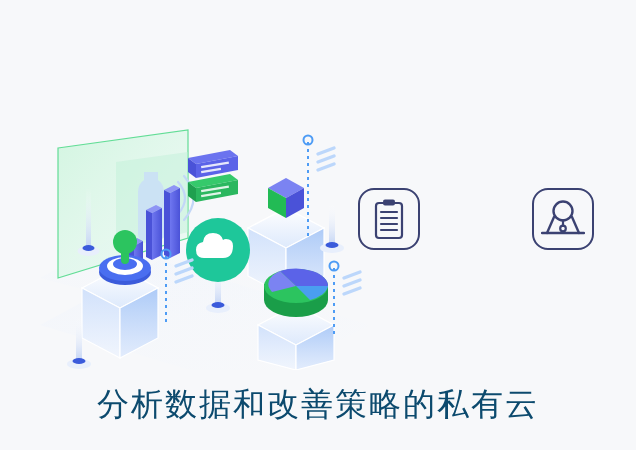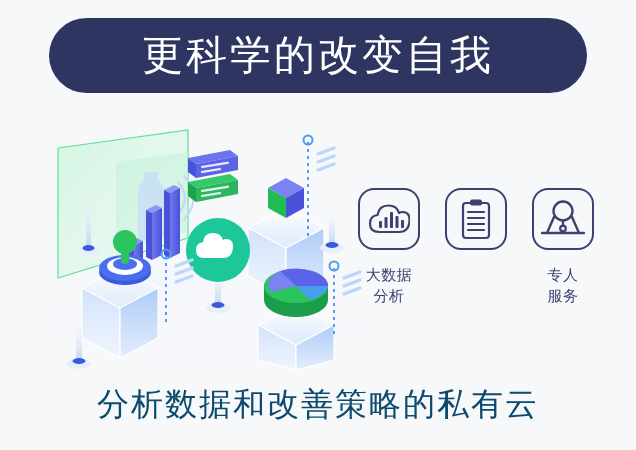--- a/index.html
+++ b/index.html
@@ -107,23 +107,20 @@
     font-weight: 500;
     line-height: 1.2;
     white-space: nowrap;
   }
 </style>
 </head>
 <body>
 
 <div id="page">
 
-  <div id="header-banner">
-    <div id="header-title">更科学的改变自我</div>
-  </div>
 
   <div id="illustration">
     <svg width="330" height="250" viewBox="0 0 330 250" xmlns="http://www.w3.org/2000/svg">
       <defs>
         <linearGradient id="gPanel" x1="0" y1="0" x2="1" y2="1">
           <stop offset="0%" stop-color="#cdf5dd" stop-opacity="0.85"></stop>
           <stop offset="100%" stop-color="#e6faf0" stop-opacity="0.5"></stop>
         </linearGradient>
         <linearGradient id="gGlassTop" x1="0" y1="0" x2="0" y2="1">
           <stop offset="0%" stop-color="#ffffff" stop-opacity="0.95"></stop>
@@ -300,38 +297,20 @@
       <g>
         <rect x="36" y="196" width="6" height="44" fill="url(#gStem)"></rect>
         <ellipse cx="39" cy="244" rx="12" ry="5" fill="#e8effc"></ellipse>
         <ellipse cx="39" cy="241" rx="6.5" ry="3" fill="#3b5bdb"></ellipse>
       </g>
     </svg>
   </div>
 
   <div id="features">
 
-    <div class="feature">
-      <div class="feature-icon-box">
-        <svg width="42" height="34" viewBox="0 0 42 34" xmlns="http://www.w3.org/2000/svg">
-          <path d="M11,30 q-9,0 -9,-8.5 q0,-7.5 7.5,-8.5 q1.5,-9.5 11,-9.5 q8.5,0 10.5,7.5 q1.5,-1 3.5,-1 q7,0 7,7.5 q0,12.5 -10.5,12.5 z" fill="none" stroke="#3b4272" stroke-width="2.2" stroke-linejoin="round"></path>
-          <g fill="#3b4272">
-            <rect x="11" y="19" width="3" height="7" rx="1"></rect>
-            <rect x="16.5" y="15" width="3" height="11" rx="1"></rect>
-            <rect x="22" y="10" width="3" height="16" rx="1"></rect>
-            <rect x="27.5" y="14" width="3" height="12" rx="1"></rect>
-            <rect x="33" y="18" width="3" height="8" rx="1"></rect>
-          </g>
-        </svg>
-      </div>
-      <div class="feature-label">
-        <div>大数据</div>
-        <div>分析</div>
-      </div>
-    </div>
 
     <div class="feature">
       <div class="feature-icon-box">
         <svg width="34" height="42" viewBox="0 0 34 42" xmlns="http://www.w3.org/2000/svg">
           <rect x="4" y="5" width="26" height="35" rx="3" fill="none" stroke="#3b4272" stroke-width="2.2"></rect>
           <rect x="11" y="1.5" width="12" height="6" rx="2" fill="#3b4272"></rect>
           <g stroke="#3b4272" stroke-width="2.2" stroke-linecap="round">
             <line x1="9" y1="14" x2="25" y2="14"></line>
             <line x1="9" y1="20" x2="25" y2="20"></line>
             <line x1="9" y1="26" x2="25" y2="26"></line>
@@ -345,23 +324,19 @@
       <div class="feature-icon-box">
         <svg width="44" height="40" viewBox="0 0 44 40" xmlns="http://www.w3.org/2000/svg">
           <circle cx="22" cy="12" r="9.5" fill="none" stroke="#3b4272" stroke-width="2.4"></circle>
           <path d="M13,18 L6,34" fill="none" stroke="#3b4272" stroke-width="2.4" stroke-linecap="round"></path>
           <path d="M31,18 L38,34" fill="none" stroke="#3b4272" stroke-width="2.4" stroke-linecap="round"></path>
           <path d="M22,21 L22,27" fill="none" stroke="#3b4272" stroke-width="2.2" stroke-linecap="round"></path>
           <circle cx="22" cy="29.5" r="2.8" fill="none" stroke="#3b4272" stroke-width="2.2"></circle>
           <line x1="1" y1="34" x2="43" y2="34" stroke="#3b4272" stroke-width="2.4" stroke-linecap="round"></line>
         </svg>
       </div>
-      <div class="feature-label">
-        <div>专人</div>
-        <div>服务</div>
-      </div>
     </div>
 
   </div>
 
   <div id="tagline">分析数据和改善策略的私有云</div>
 
 </div>
 
 </body></html>

